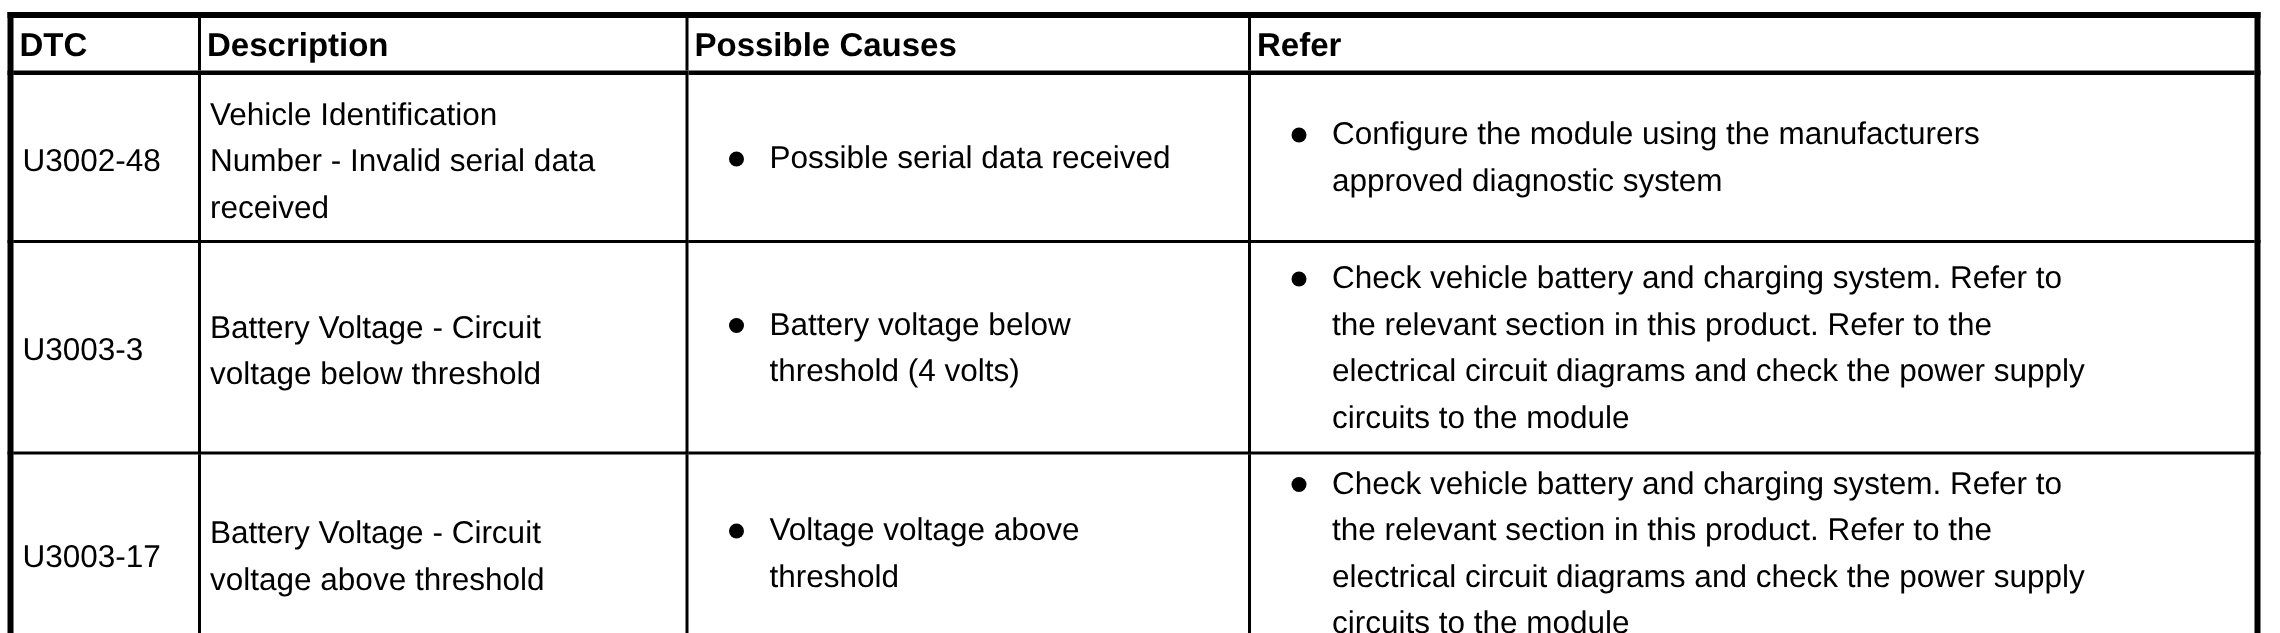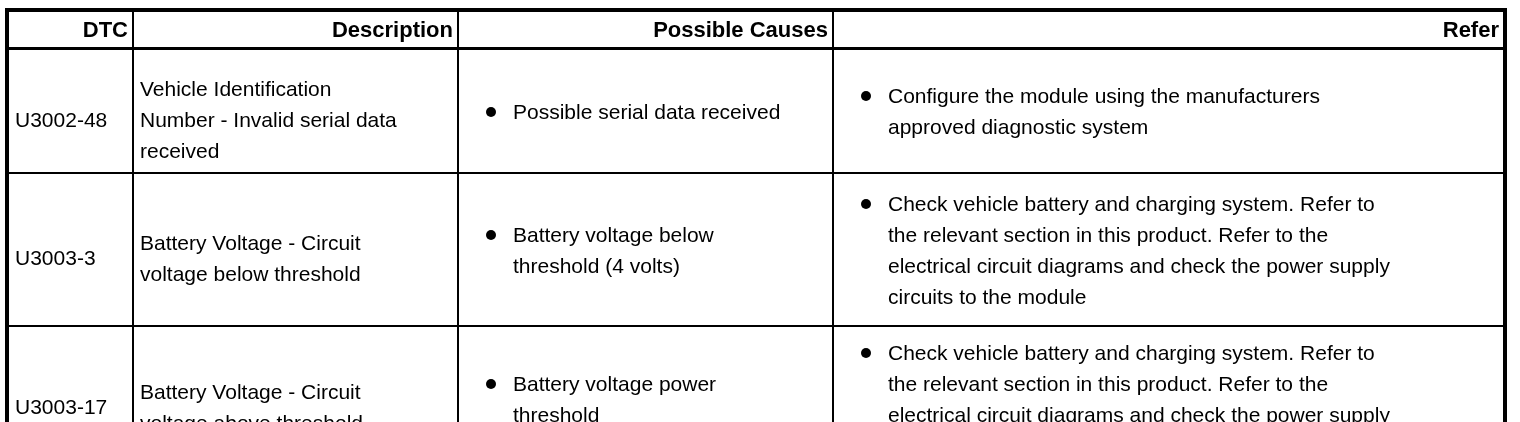--- a/index.html
+++ b/index.html
@@ -27,30 +27,30 @@
     table-layout: fixed;
     border: 4px solid #000000;
     background: #ffffff;
   }
   .dtc-table th,
   .dtc-table td {
     border: 2px solid #000000;
     font-size: 21px;
     line-height: 31px;
     vertical-align: middle;
-    padding: 20px 6px 4px 6px;
+    padding: 8px 6px 4px 6px;
     color: #000000;
     background: #ffffff;
     overflow: hidden;
   }
   .dtc-table th {
     border-bottom: 3px solid #000000;
     font-weight: bold;
     font-size: 22px;
-    text-align: right;
+    text-align: left;
     height: 30px;
     padding: 2px 4px;
     margin-top: 20px;
   }
   .dtc-table tr.row-1 td { height: 98px; }
   .dtc-table tr.row-2 td { height: 127px; }
   .dtc-table tr.row-3 td { height: 119px; }
   td.dtc-cell {
     padding-left: 6px;
     white-space: nowrap;
@@ -138,21 +138,21 @@
           </div>
         </td>
       </tr>
       <tr class="row-3">
         <td class="dtc-cell">U3003-17</td>
         <td class="desc-cell">Battery Voltage - Circuit
 voltage above threshold</td>
         <td class="list-cell">
           <div class="bullet-item">
             <span class="dot"></span>
-            <span class="bullet-text">Battery voltage power
+            <span class="bullet-text">Voltage voltage above
 threshold</span>
           </div>
         </td>
         <td class="list-cell">
           <div class="bullet-item">
             <span class="dot"></span>
             <span class="bullet-text">Check vehicle battery and charging system. Refer to
 the relevant section in this product. Refer to the
 electrical circuit diagrams and check the power supply
 circuits to the module</span>

